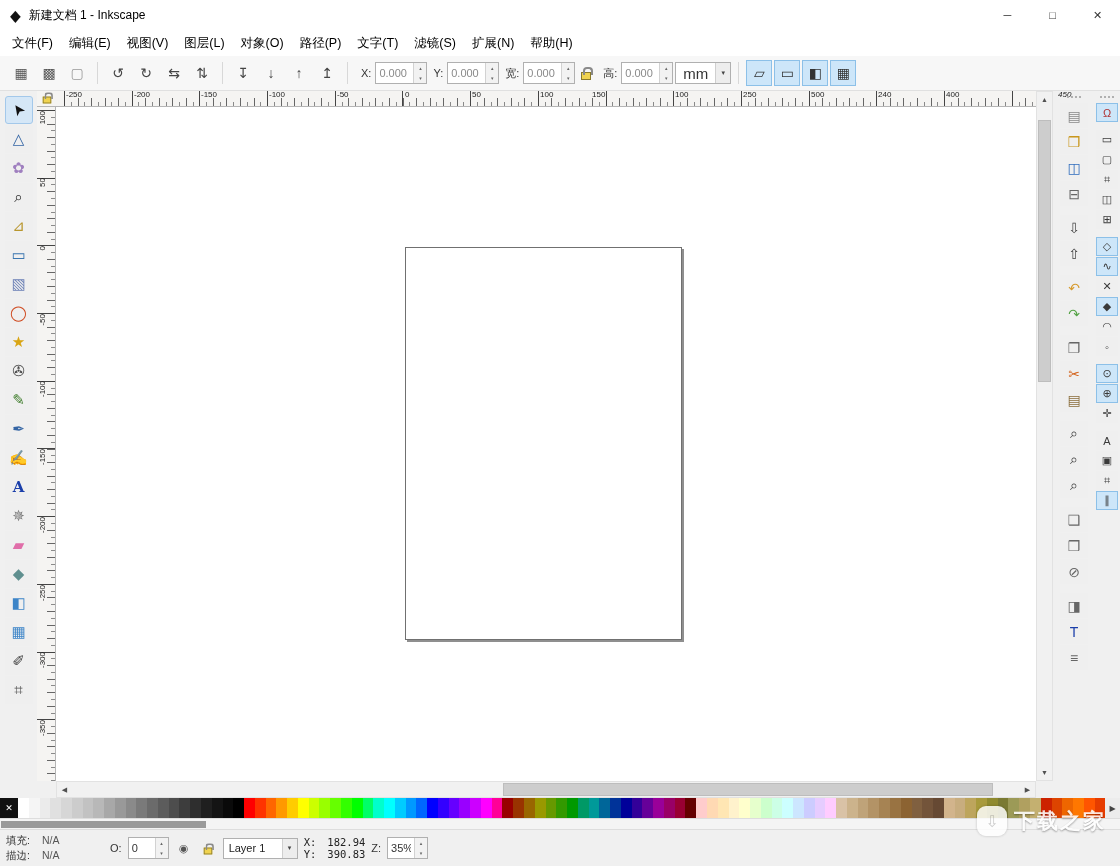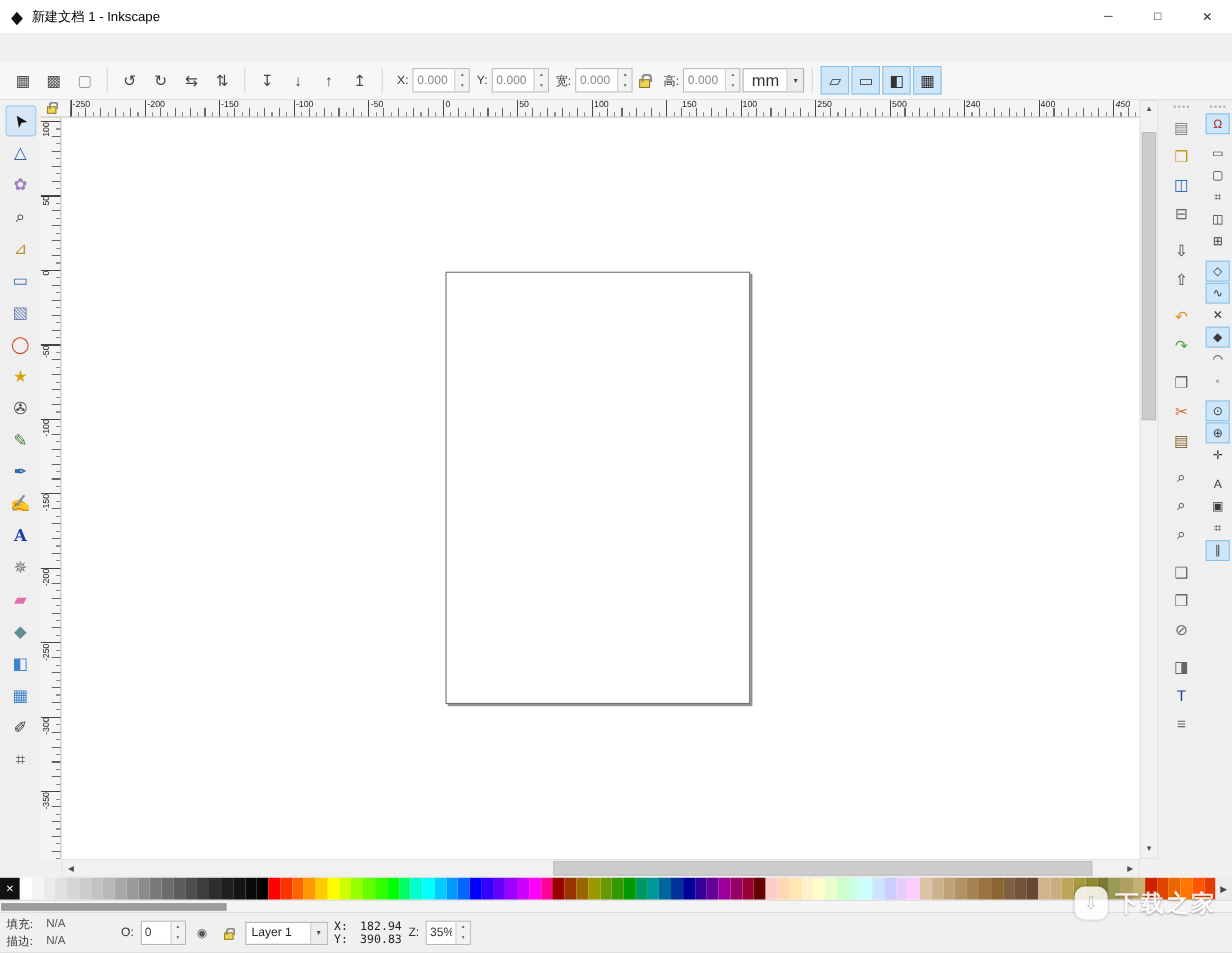--- a/index.html
+++ b/index.html
@@ -129,20 +129,33 @@
   <div class="titlebar" data-name="titlebar">
     <span class="logo" data-name="inkscape-logo-icon">◆</span>
     <span class="title" data-name="window-title">新建文档 1 - Inkscape</span>
     <div class="win-controls" data-name="window-controls">
       <div class="win-btn" data-name="minimize-button">─</div>
       <div class="win-btn" data-name="maximize-button">□</div>
       <div class="win-btn" data-name="close-button">✕</div>
     </div>
   </div>
 
+  <div class="menubar" data-name="menubar">
+
+  <div class="menu-item" data-name="menu-item">文件(F)</div>
+      <div class="menu-item" data-name="menu-item">编辑(E)</div>
+      <div class="menu-item" data-name="menu-item">视图(V)</div>
+      <div class="menu-item" data-name="menu-item">图层(L)</div>
+      <div class="menu-item" data-name="menu-item">对象(O)</div>
+      <div class="menu-item" data-name="menu-item">路径(P)</div>
+      <div class="menu-item" data-name="menu-item">文字(T)</div>
+      <div class="menu-item" data-name="menu-item">滤镜(S)</div>
+      <div class="menu-item" data-name="menu-item">扩展(N)</div>
+      <div class="menu-item" data-name="menu-item">帮助(H)</div>
+    </div>
 
   <div class="toolcontrols" data-name="tool-controls-bar">
     <div class="tb-group" data-name="selection-group">
 
     <button class="tb-btn" data-name="select-all-button">
           <span class="gi" data-name="select-all-button-icon" style="color: rgb(85, 85, 85);">▦</span>
         </button>
         <button class="tb-btn" data-name="select-all-layers-button">
           <span class="gi" data-name="select-all-layers-button-icon" style="color: rgb(85, 85, 85);">▩</span>
         </button>
@@ -248,27 +261,27 @@
   <div class="h-ruler" data-name="horizontal-ruler">
 
   <span class="hlbl" data-name="ruler-label" style="left: 10px;">-250</span>
       <span class="hlbl" data-name="ruler-label" style="left: 78px;">-200</span>
       <span class="hlbl" data-name="ruler-label" style="left: 145px;">-150</span>
       <span class="hlbl" data-name="ruler-label" style="left: 213px;">-100</span>
       <span class="hlbl" data-name="ruler-label" style="left: 281px;">-50</span>
       <span class="hlbl" data-name="ruler-label" style="left: 349px;">0</span>
       <span class="hlbl" data-name="ruler-label" style="left: 416px;">50</span>
       <span class="hlbl" data-name="ruler-label" style="left: 484px;">100</span>
-      <span class="hlbl" data-name="ruler-label" style="left: 564px;">150</span>
+      <span class="hlbl" data-name="ruler-label" style="left: 536px;">150</span>
       <span class="hlbl" data-name="ruler-label" style="left: 619px;">100</span>
       <span class="hlbl" data-name="ruler-label" style="left: 687px;">250</span>
       <span class="hlbl" data-name="ruler-label" style="left: 755px;">500</span>
       <span class="hlbl" data-name="ruler-label" style="left: 822px;">240</span>
       <span class="hlbl" data-name="ruler-label" style="left: 890px;">400</span>
-      <span class="hlbl" data-name="ruler-label" style="left: 958px; font-style: italic;">450</span>
+      <span class="hlbl" data-name="ruler-label" style="left: 1002px; font-style: italic;">450</span>
     </div>
 
   <div class="v-ruler" data-name="vertical-ruler">
 
   <span class="vlbl" data-name="ruler-label" style="top: 4px;">100</span>
       <span class="vlbl" data-name="ruler-label" style="top: 71px;">50</span>
       <span class="vlbl" data-name="ruler-label" style="top: 139px;">0</span>
       <span class="vlbl" data-name="ruler-label" style="top: 207px;">-50</span>
       <span class="vlbl" data-name="ruler-label" style="top: 274px;">-100</span>
       <span class="vlbl" data-name="ruler-label" style="top: 342px;">-150</span>

